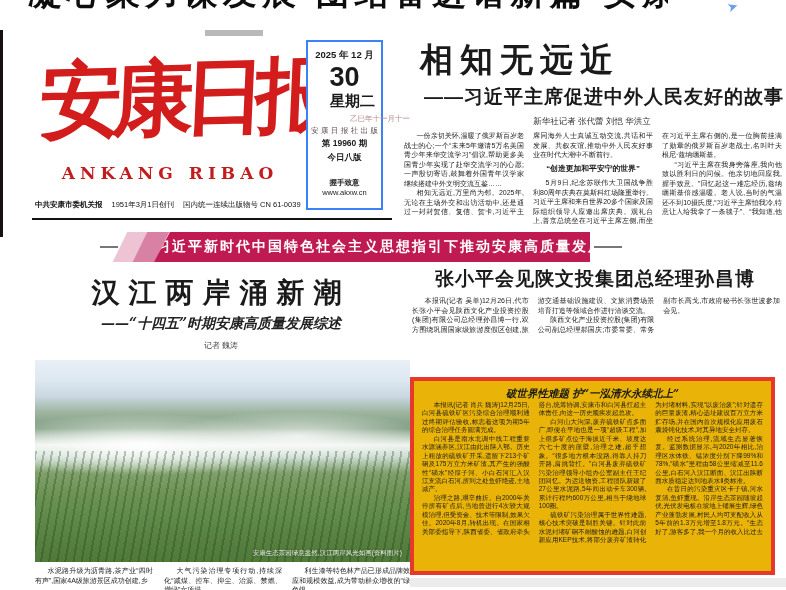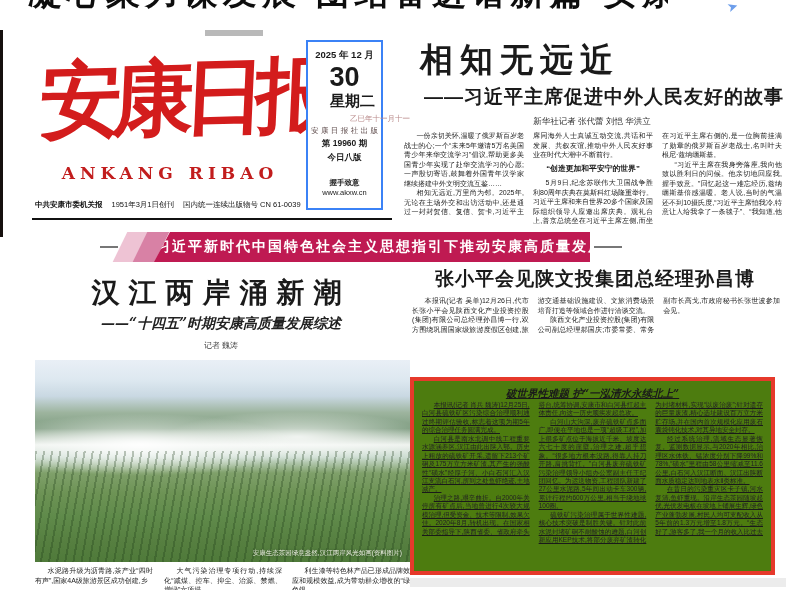--- a/index.html
+++ b/index.html
@@ -88,21 +88,21 @@
   .hj-c1{left:35px;} .hj-c2{left:164px;} .hj-c3{left:292px;}
 
   
   .mt-title{left:408px;top:266px;width:374px;text-align:center;font-size:19px;font-weight:bold;
       letter-spacing:1px;}
   .mt-body{left:412px;top:296px;width:368px;height:52px;font-size:7px;line-height:1.36;}
   .mt-body p{font-size:7px;}
 
   
   .baihe-box{left:410px;top:377px;width:365px;height:198px;border:4px solid #e6392b;
-      background:#4d7c0f;box-sizing:border-box;padding:4px 8px;text-decoration:underline;}
+      background:#eab308;box-sizing:border-box;padding:4px 8px;}
   .bh-kicker{text-align:center;font-size:10.5px;font-weight:bold;
       font-family:"DejaVu Serif",serif;font-style:italic;margin-top:2px;}
   .bh-title{text-align:center;font-size:18px;font-weight:bold;letter-spacing:0.5px;margin:3px 0 5px 0;}
   .bh-body{width:100%;height:146px;font-size:6.5px;line-height:1.3;}
   .bh-body p{font-size:6.5px;}
 
   .grey-band{left:410px;top:578px;width:376px;height:9px;background:#ececec;}
 </style>
 </head>
 <body>

